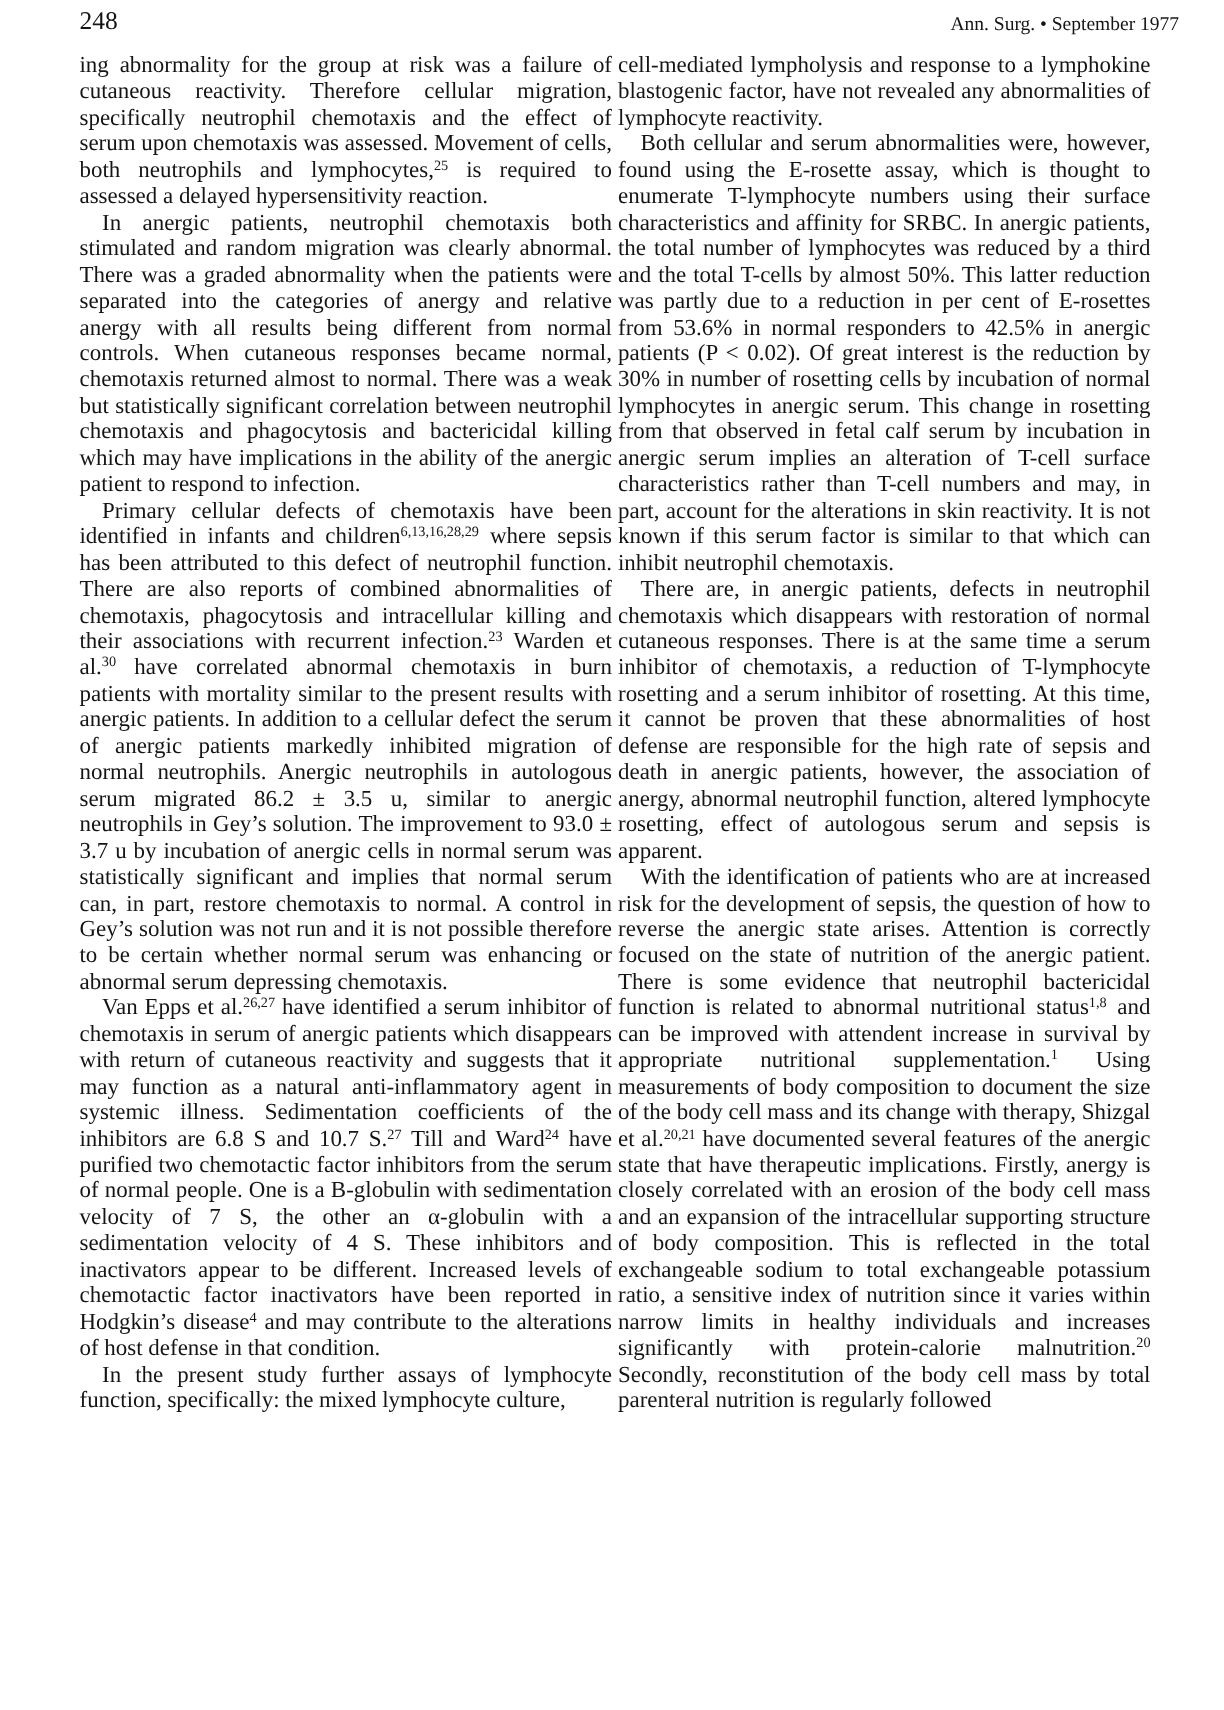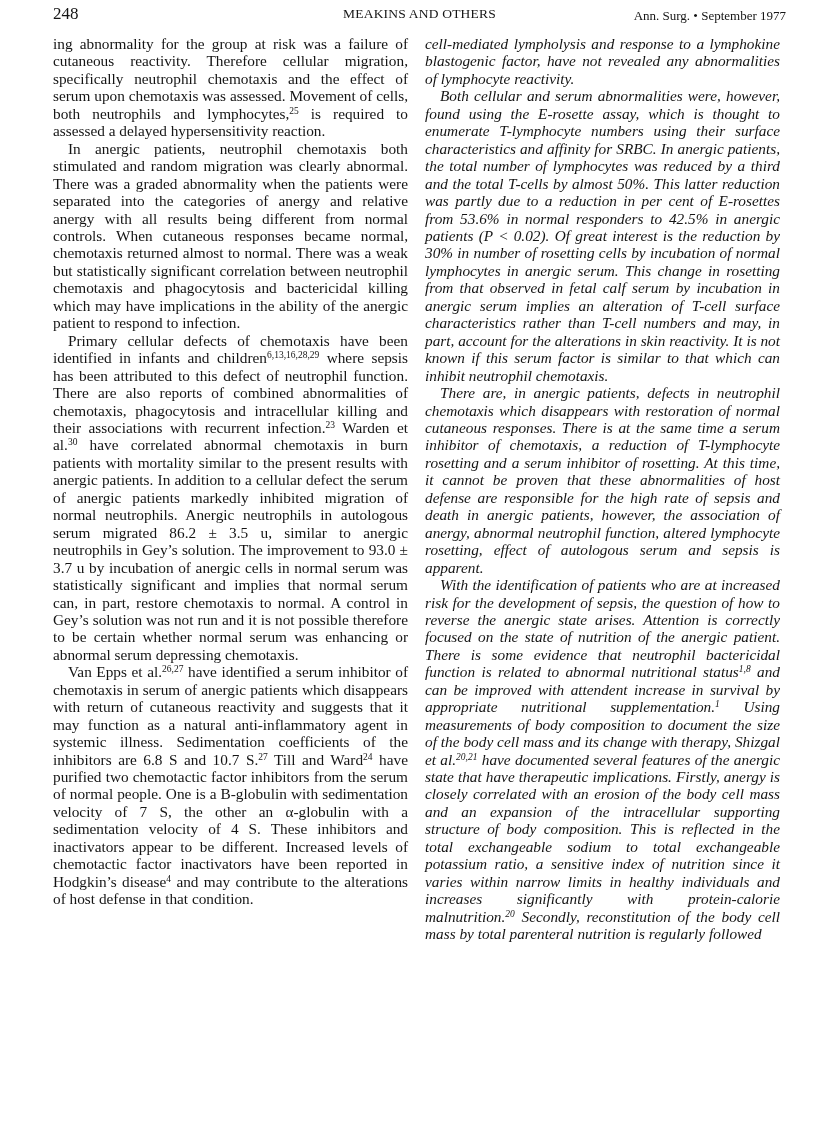--- a/index.html
+++ b/index.html
@@ -4,38 +4,38 @@
 <style>
   html, body { margin: 0; padding: 0; background: #ffffff; }
   body { width: 816px; height: 1140px; position: relative; overflow: hidden; color: #141414;
          font-family: "Liberation Serif", "DejaVu Serif", serif; }
   .header { position: absolute; top: 4px; left: 53px; width: 733px; height: 26px; }
   .page-num { position: absolute; left: 0; top: 0; font-size: 17px; }
   .running-title { position: absolute; left: 0; right: 0; top: 2px; text-align: center; font-size: 13.5px; letter-spacing: 0.2px; }
   .journal-info { position: absolute; right: 0; top: 4px; font-size: 13px; }
   .column { position: absolute; top: 35px; width: 355px; font-size: 15.3px; line-height: 17.45px; }
   .col-left { left: 53px; }
-  .col-right { left: 425px; font-style: italic; }
+  .col-right { left: 412px; }
   .para { margin: 0; text-align: justify; text-indent: 15px; hyphens: none; }
   .para.cont { text-indent: 0; }
   sup { font-size: 9.5px; line-height: 0; vertical-align: 5px; margin-top: 32px; }
 </style>
 </head>
 <body>
 
 <div class="header">
   <span class="page-num">248</span>
-  <span class="running-title">MEAKINS AND OTHERS</span>
   <span class="journal-info">Ann. Surg. • September 1977</span>
 </div>
 
 <div class="column col-left">
     <p class="para cont"><span>ing abnormality for the group at risk was a failure of cutaneous reactivity. Therefore cellular migration, specifically neutrophil chemotaxis and the effect of serum upon chemotaxis was assessed. Movement of cells, both neutrophils and lymphocytes,</span><sup>25</sup><span> is required to assessed a delayed hypersensitivity reaction.</span></p>
     <p class="para"><span>In anergic patients, neutrophil chemotaxis both stimulated and random migration was clearly abnormal. There was a graded abnormality when the patients were separated into the categories of anergy and relative anergy with all results being different from normal controls. When cutaneous responses became normal, chemotaxis returned almost to normal. There was a weak but statistically significant correlation between neutrophil chemotaxis and phagocytosis and bactericidal killing which may have implications in the ability of the anergic patient to respond to infection.</span></p>
     <p class="para"><span>Primary cellular defects of chemotaxis have been identified in infants and children</span><sup>6,13,16,28,29</sup><span> where sepsis has been attributed to this defect of neutrophil function. There are also reports of combined abnormalities of chemotaxis, phagocytosis and intracellular killing and their associations with recurrent infection.</span><sup>23</sup><span> Warden et al.</span><sup>30</sup><span> have correlated abnormal chemotaxis in burn patients with mortality similar to the present results with anergic patients. In addition to a cellular defect the serum of anergic patients markedly inhibited migration of normal neutrophils. Anergic neutrophils in autologous serum migrated 86.2 ± 3.5 u, similar to anergic neutrophils in Gey’s solution. The improvement to 93.0 ± 3.7 u by incubation of anergic cells in normal serum was statistically significant and implies that normal serum can, in part, restore chemotaxis to normal. A control in Gey’s solution was not run and it is not possible therefore to be certain whether normal serum was enhancing or abnormal serum depressing chemotaxis.</span></p>
     <p class="para"><span>Van Epps et al.</span><sup>26,27</sup><span> have identified a serum inhibitor of chemotaxis in serum of anergic patients which disappears with return of cutaneous reactivity and suggests that it may function as a natural anti-inflammatory agent in systemic illness. Sedimentation coefficients of the inhibitors are 6.8 S and 10.7 S.</span><sup>27</sup><span> Till and Ward</span><sup>24</sup><span> have purified two chemotactic factor inhibitors from the serum of normal people. One is a B-globulin with sedimentation velocity of 7 S, the other an α-globulin with a sedimentation velocity of 4 S. These inhibitors and inactivators appear to be different. Increased levels of chemotactic factor inactivators have been reported in Hodgkin’s disease</span><sup>4</sup><span> and may contribute to the alterations of host defense in that condition.</span></p>
+    <p class="para"><span>In the present study further assays of lymphocyte function, specifically: the mixed lymphocyte culture,</span></p>
   </div>
 <div class="column col-right">
     <p class="para cont"><span>cell-mediated lympholysis and response to a lymphokine blastogenic factor, have not revealed any abnormalities of lymphocyte reactivity.</span></p>
     <p class="para"><span>Both cellular and serum abnormalities were, however, found using the E-rosette assay, which is thought to enumerate T-lymphocyte numbers using their surface characteristics and affinity for SRBC. In anergic patients, the total number of lymphocytes was reduced by a third and the total T-cells by almost 50%. This latter reduction was partly due to a reduction in per cent of E-rosettes from 53.6% in normal responders to 42.5% in anergic patients (P &lt; 0.02). Of great interest is the reduction by 30% in number of rosetting cells by incubation of normal lymphocytes in anergic serum. This change in rosetting from that observed in fetal calf serum by incubation in anergic serum implies an alteration of T-cell surface characteristics rather than T-cell numbers and may, in part, account for the alterations in skin reactivity. It is not known if this serum factor is similar to that which can inhibit neutrophil chemotaxis.</span></p>
     <p class="para"><span>There are, in anergic patients, defects in neutrophil chemotaxis which disappears with restoration of normal cutaneous responses. There is at the same time a serum inhibitor of chemotaxis, a reduction of T-lymphocyte rosetting and a serum inhibitor of rosetting. At this time, it cannot be proven that these abnormalities of host defense are responsible for the high rate of sepsis and death in anergic patients, however, the association of anergy, abnormal neutrophil function, altered lymphocyte rosetting, effect of autologous serum and sepsis is apparent.</span></p>
     <p class="para"><span>With the identification of patients who are at increased risk for the development of sepsis, the question of how to reverse the anergic state arises. Attention is correctly focused on the state of nutrition of the anergic patient. There is some evidence that neutrophil bactericidal function is related to abnormal nutritional status</span><sup>1,8</sup><span> and can be improved with attendent increase in survival by appropriate nutritional supplementation.</span><sup>1</sup><span> Using measurements of body composition to document the size of the body cell mass and its change with therapy, Shizgal et al.</span><sup>20,21</sup><span> have documented several features of the anergic state that have therapeutic implications. Firstly, anergy is closely correlated with an erosion of the body cell mass and an expansion of the intracellular supporting structure of body composition. This is reflected in the total exchangeable sodium to total exchangeable potassium ratio, a sensitive index of nutrition since it varies within narrow limits in healthy individuals and increases significantly with protein-calorie malnutrition.</span><sup>20</sup><span> Secondly, reconstitution of the body cell mass by total parenteral nutrition is regularly followed</span></p>
   </div>
 
 </body></html>

